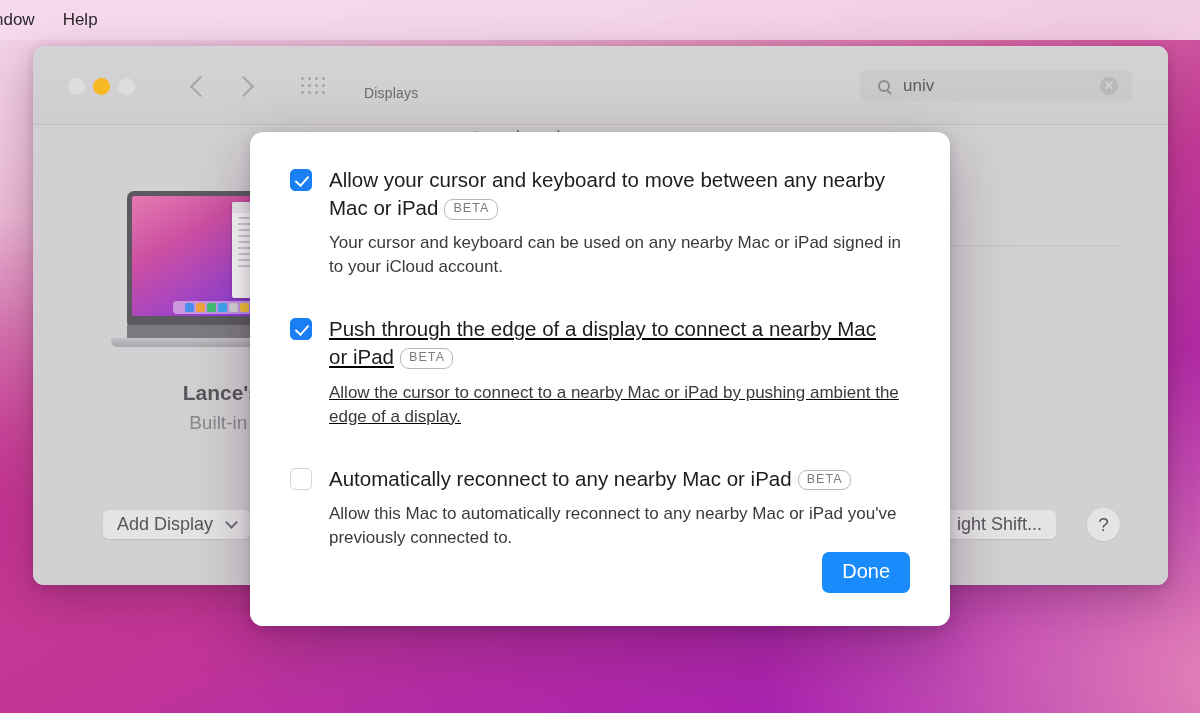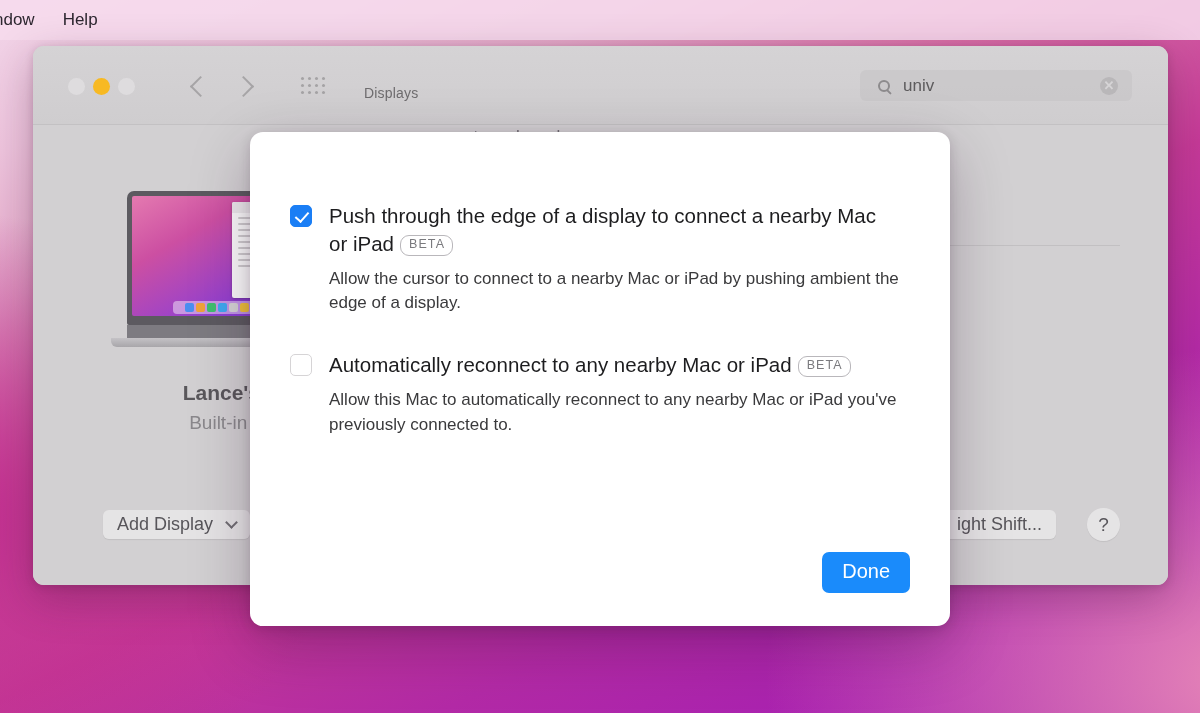--- a/index.html
+++ b/index.html
@@ -393,21 +393,21 @@
   }
   .opt-desc {
     margin-left: 39px;
     margin-top: 9px;
     font-size: 17px;
     line-height: 1.42;
     color: #3a3a3c;
     max-width: 600px;
   }
 
-  #opt2 { margin-top: 36px; }
+  #opt2 { margin-top: 36px; text-decoration: underline; }
   #opt3 { margin-top: 36px; }
 
   #done-btn {
     position: absolute;
     right: 40px;
     bottom: 33px;
     background: #1a8bfb;
     color: #ffffff;
     font-size: 20px;
     border: none;
@@ -521,20 +521,27 @@
         </div>
 
         <div id="help-btn">?</div>
       </div>
 
     </div>
   </div>
 
   <div id="sheet">
 
+    <div class="opt" id="opt1">
+      <div class="opt-head">
+        <span class="checkbox on"></span>
+        <span class="opt-title"><span>Allow your cursor and keyboard to move between any nearby Mac or iPad</span><span class="beta">BETA</span></span>
+      </div>
+      <div class="opt-desc">Your cursor and keyboard can be used on any nearby Mac or iPad signed in to your iCloud account.</div>
+    </div>
 
     <div class="opt" id="opt2">
       <div class="opt-head">
         <span class="checkbox on"></span>
         <span class="opt-title"><span>Push through the edge of a display to connect a nearby Mac or iPad</span><span class="beta">BETA</span></span>
       </div>
       <div class="opt-desc">Allow the cursor to connect to a nearby Mac or iPad by pushing ambient the edge of a display.</div>
     </div>
 
     <div class="opt" id="opt3">

